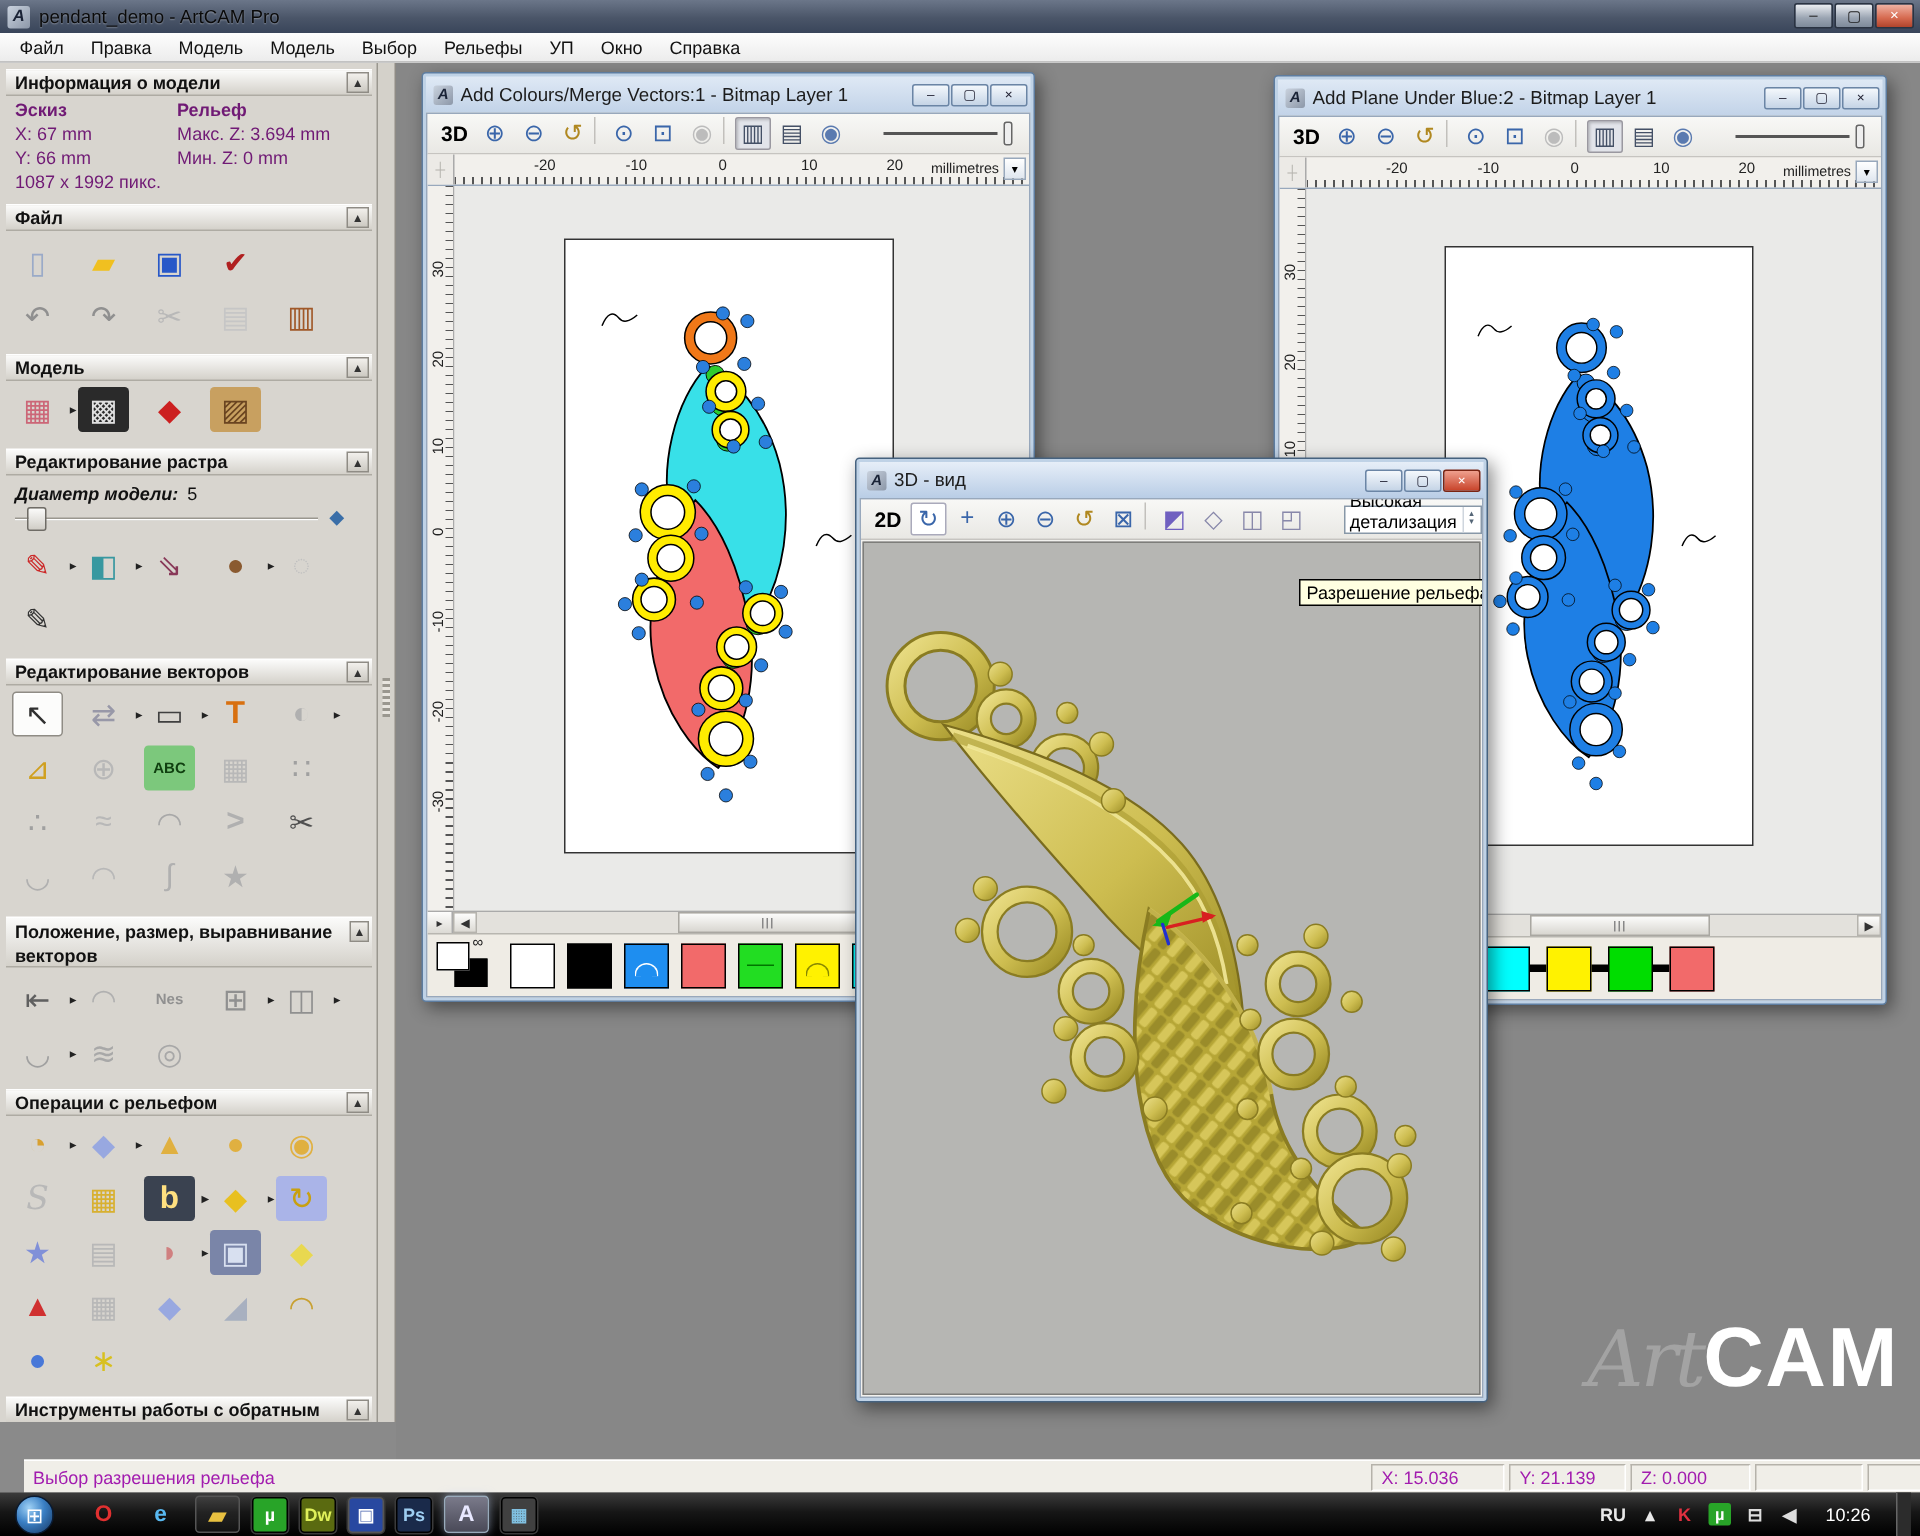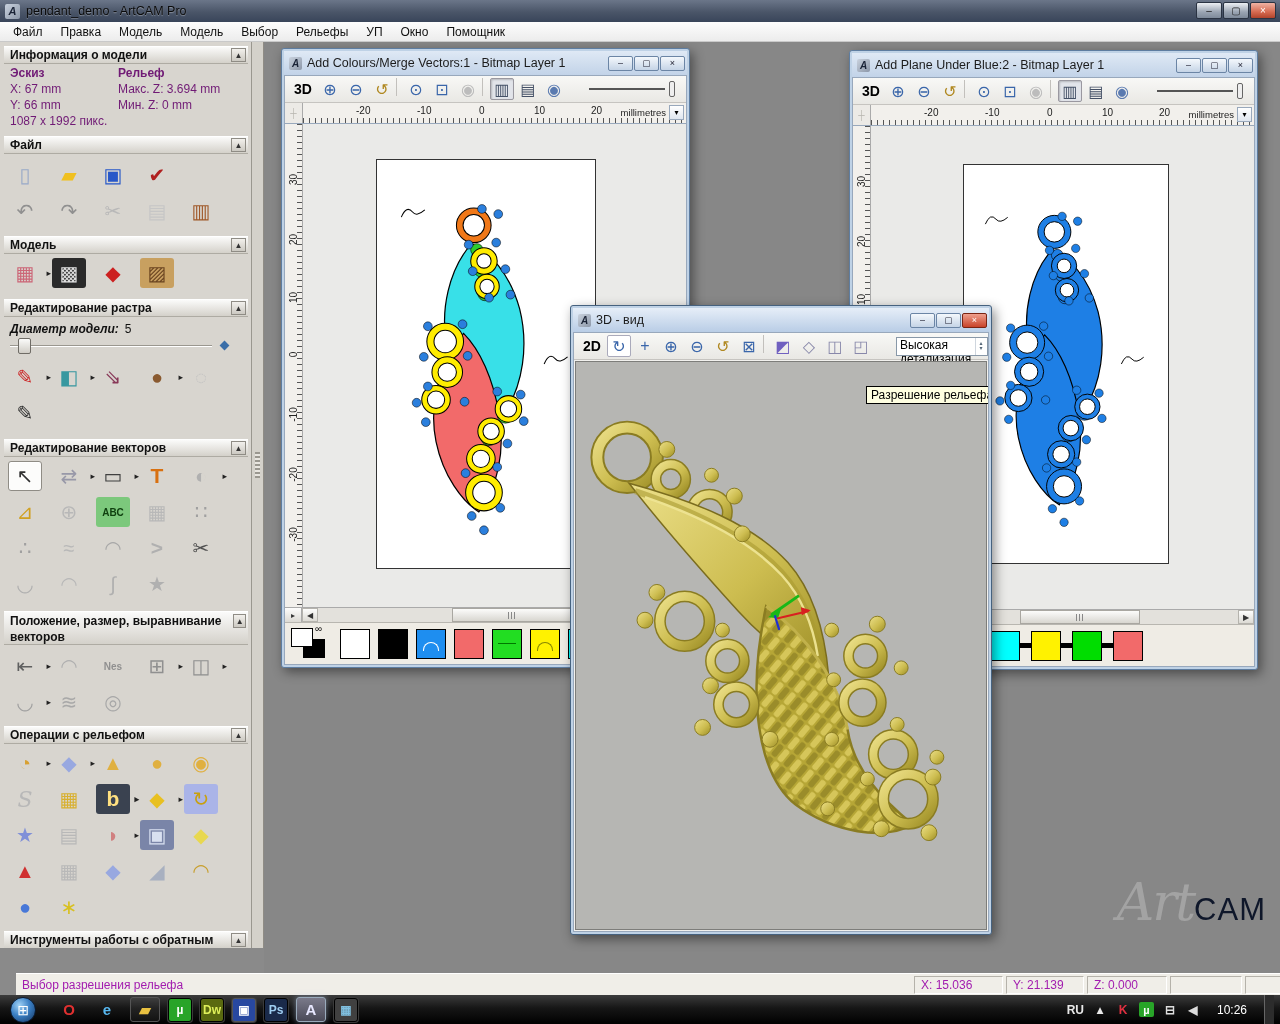--- a/index.html
+++ b/index.html
@@ -97,27 +97,27 @@
   .wpalette{height:42px;display:flex;align-items:center;background:#efece5;border-top:1px solid #b8b6b0;padding-left:6px;gap:7px}
   .fgbg{width:42px;height:36px;position:relative;flex:0 0 auto}
   .fgbg .fg{position:absolute;left:0;top:2px;width:22px;height:19px;background:#fff;border:1px solid #000;z-index:2}
   .fgbg .bg{position:absolute;left:12px;top:13px;width:22px;height:19px;background:#000;border:1px solid #000}
   .fgbg .lk{position:absolute;left:24px;top:-3px;font-size:10px;color:#111}
   .sw{width:30px;height:30px;border:1px solid #000;flex:0 0 auto;display:flex;align-items:center;justify-content:center}
   .sw.mark-arc::after{content:"";width:14px;height:8px;border:1.5px solid currentColor;border-bottom:none;border-radius:8px 8px 0 0;margin-top:6px}
   .sw.mark-line::after{content:"";width:18px;height:0;border-top:1.5px solid currentColor}
   .sw.link{width:11px;height:5px;border:none;background:#000;align-self:center}
   
-  .w3dd{margin-left:10px;width:133px;height:19px;background:#fff;border:1px solid #8898a8;display:flex;align-items:flex-start;padding:0 3px;position:relative}
+  .w3dd{margin-left:10px;width:133px;height:19px;background:#fff;border:1px solid #8898a8;display:flex;align-items:flex-end;padding:0 3px;position:relative}
   .w3dd .sp{position:absolute;right:1px;top:0;bottom:0;width:11px;border-left:1px solid #cfd6de;display:flex;flex-direction:column;align-items:center;justify-content:center;font-size:6px;color:#567;line-height:5px}
   .w3view{flex:1;position:relative;background:#b6b6b3;border:1px solid #7d7d7a;margin:1px;overflow:hidden}
   .tip{position:absolute;left:292px;top:53px;background:#ffffe1;border:1px solid #000;padding:1px 4px;font-size:12px;z-index:9;white-space:nowrap}
   .watermark{position:absolute;right:14px;top:830px;color:#a9a9a9;user-select:none}
   .watermark .a{font-family:"DejaVu Serif",serif;font-style:italic;font-size:52px;color:#adadad;opacity:.75;letter-spacing:-2px}
-  .watermark .c{font-family:"Liberation Sans",sans-serif;font-weight:400;font-size:31px;color:#0f172a;letter-spacing:1px}
+  .watermark .c{font-family:"Liberation Sans",sans-serif;font-weight:700;font-size:56px;color:#ffffff;letter-spacing:1px}
   svg{display:block}
   .defs{position:absolute;width:0;height:0;overflow:hidden}
 </style>
 </head>
 <body>
 
 <svg class="defs" aria-hidden="true">
   <defs>
     <symbol id="pendant" viewBox="0 0 210 400">
       <path d="M22,56 q5,-12 11,-5 q4,5 12,-2" fill="none" stroke="#000" stroke-width="1"></path>
@@ -203,21 +203,21 @@
 
   <div class="menubar">
       <div class="menu-item">Файл</div>
       <div class="menu-item">Правка</div>
       <div class="menu-item">Модель</div>
       <div class="menu-item">Модель</div>
       <div class="menu-item">Выбор</div>
       <div class="menu-item">Рельефы</div>
       <div class="menu-item">УП</div>
       <div class="menu-item">Окно</div>
-      <div class="menu-item">Помощник</div>
+      <div class="menu-item">Справка</div>
     </div>
 
   <div class="main">
 
     <div class="sidebar">
 
       <div class="panel-h" style="top:4px">
         <span class="ph-t">Информация о модели</span>
         <span class="ph-b">▲</span>
       </div>

